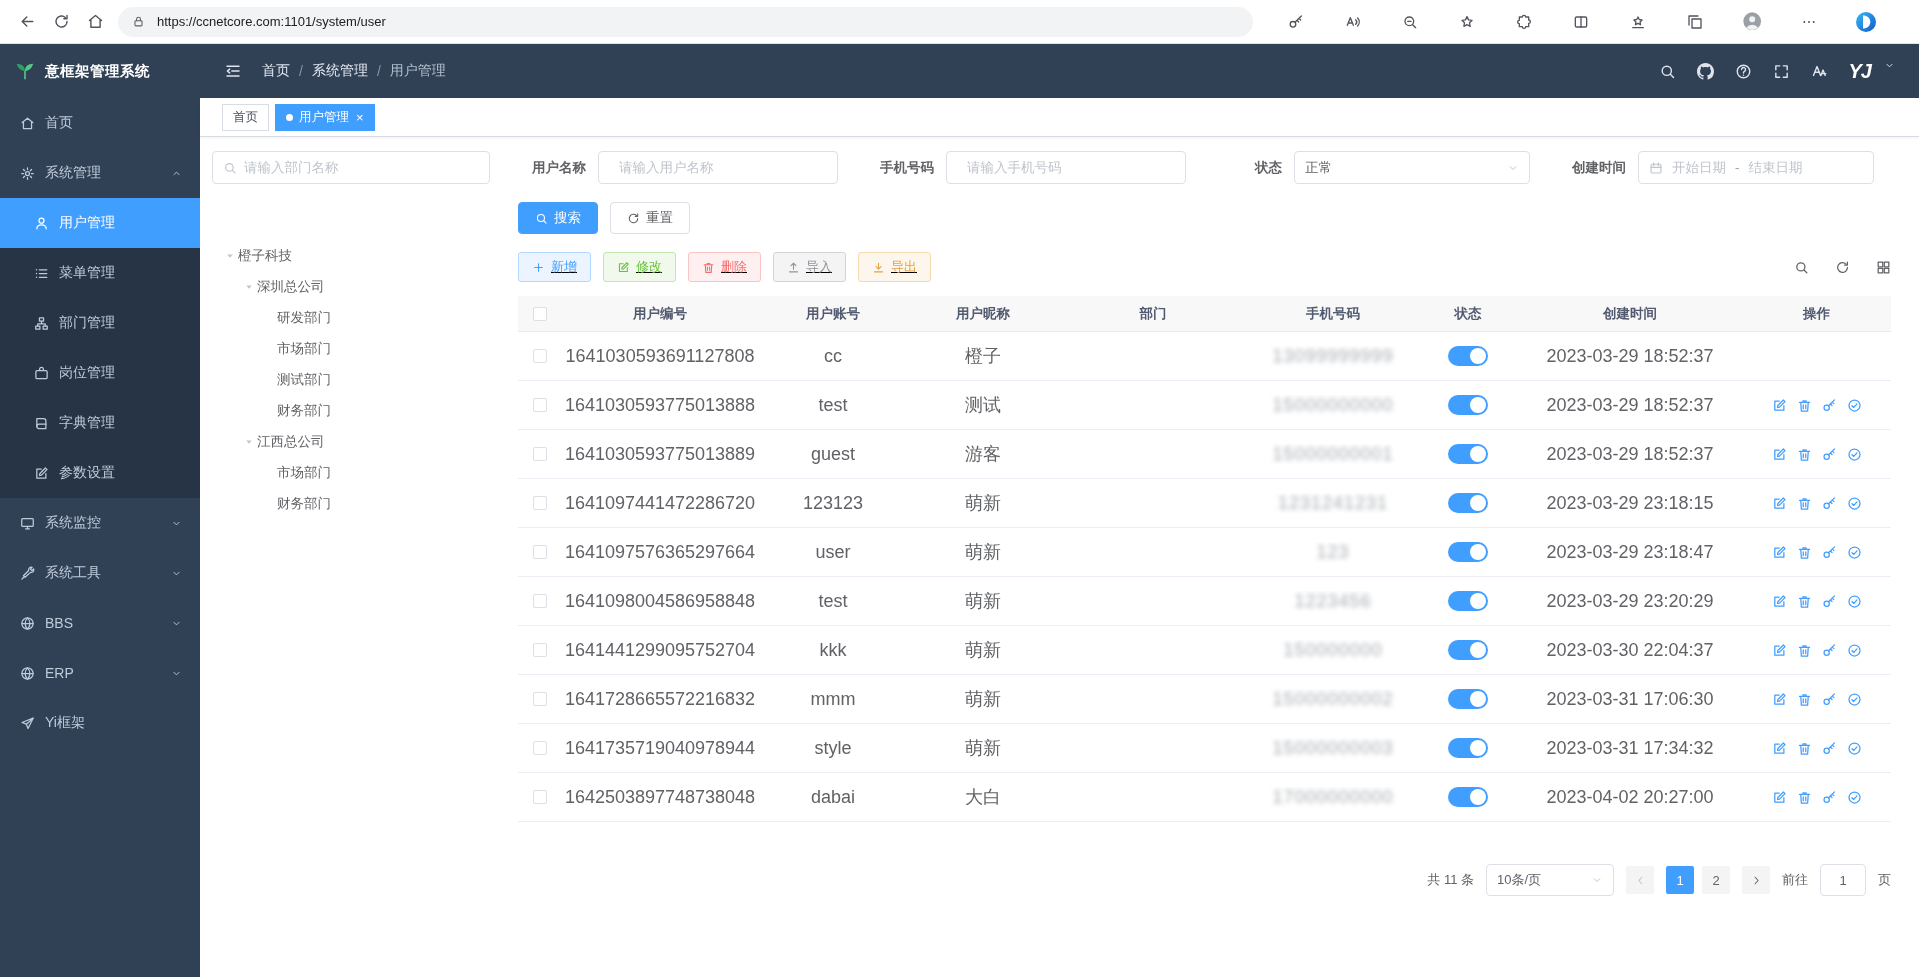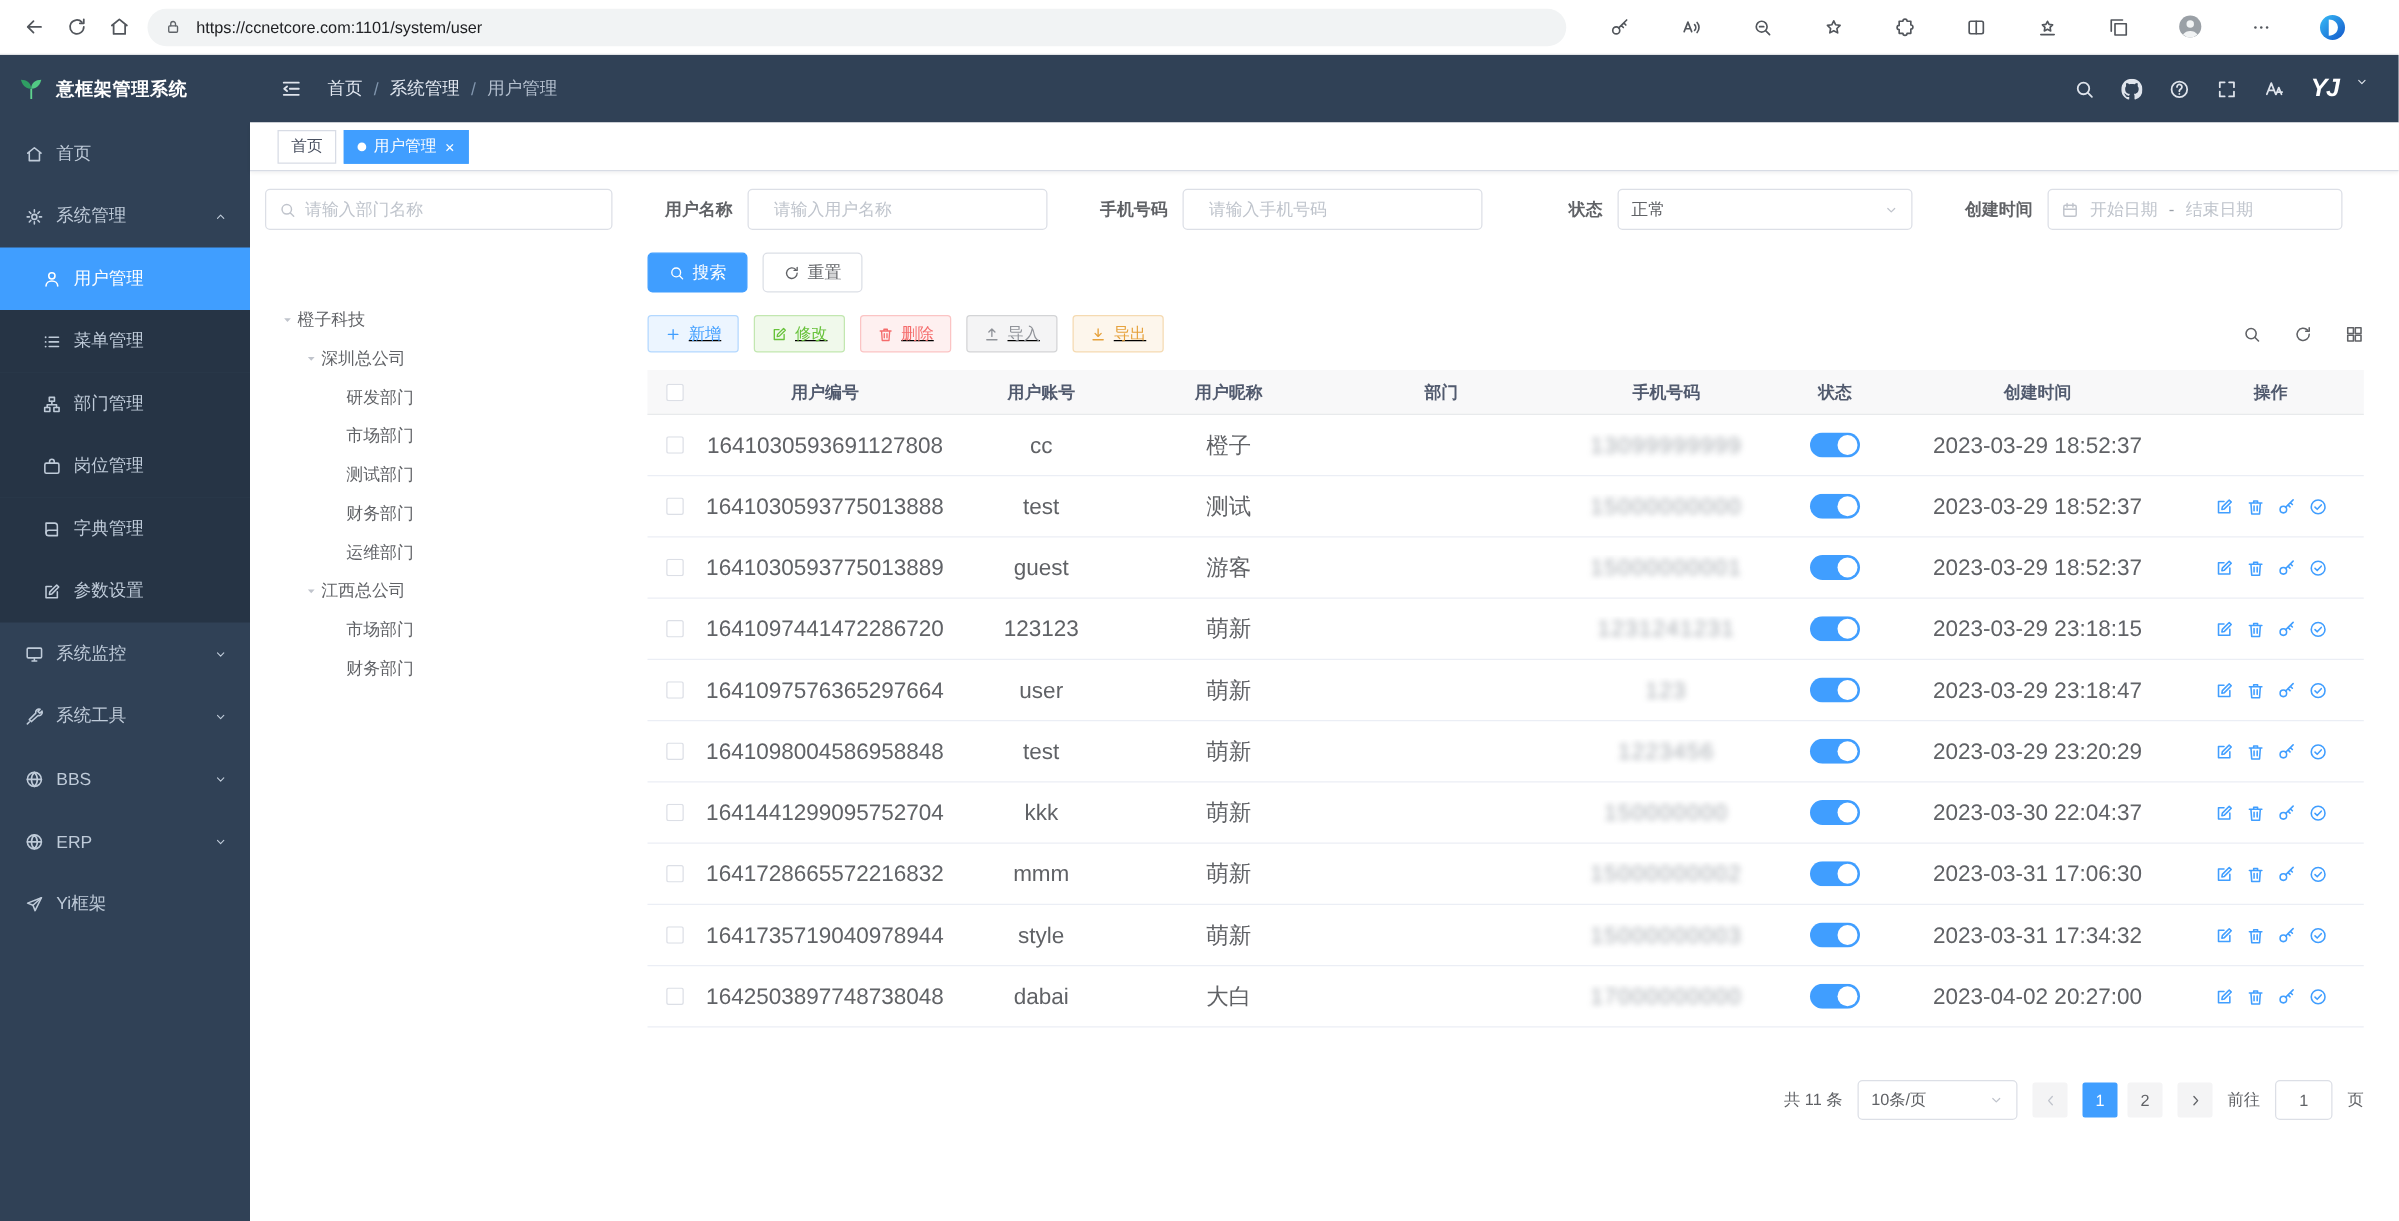--- a/index.html
+++ b/index.html
@@ -551,24 +551,20 @@
               <div class="tree-node lv2">
 
                 <span>测试部门</span>
               </div>
 
               <div class="tree-node lv2">
 
                 <span>财务部门</span>
               </div>
 
-              <div class="tree-node lv2">
-
-                <span>运维部门</span>
-              </div>
 
               <div class="tree-node lv1">
                 <span class="caret">
                   <svg viewBox="0 0 24 24" width="1em" height="1em">
                     <path d="M5.5 8.5h13L12 16z" fill="currentColor"></path>
                   </svg>
                 </span>
                 <span>江西总公司</span>
               </div>
 

